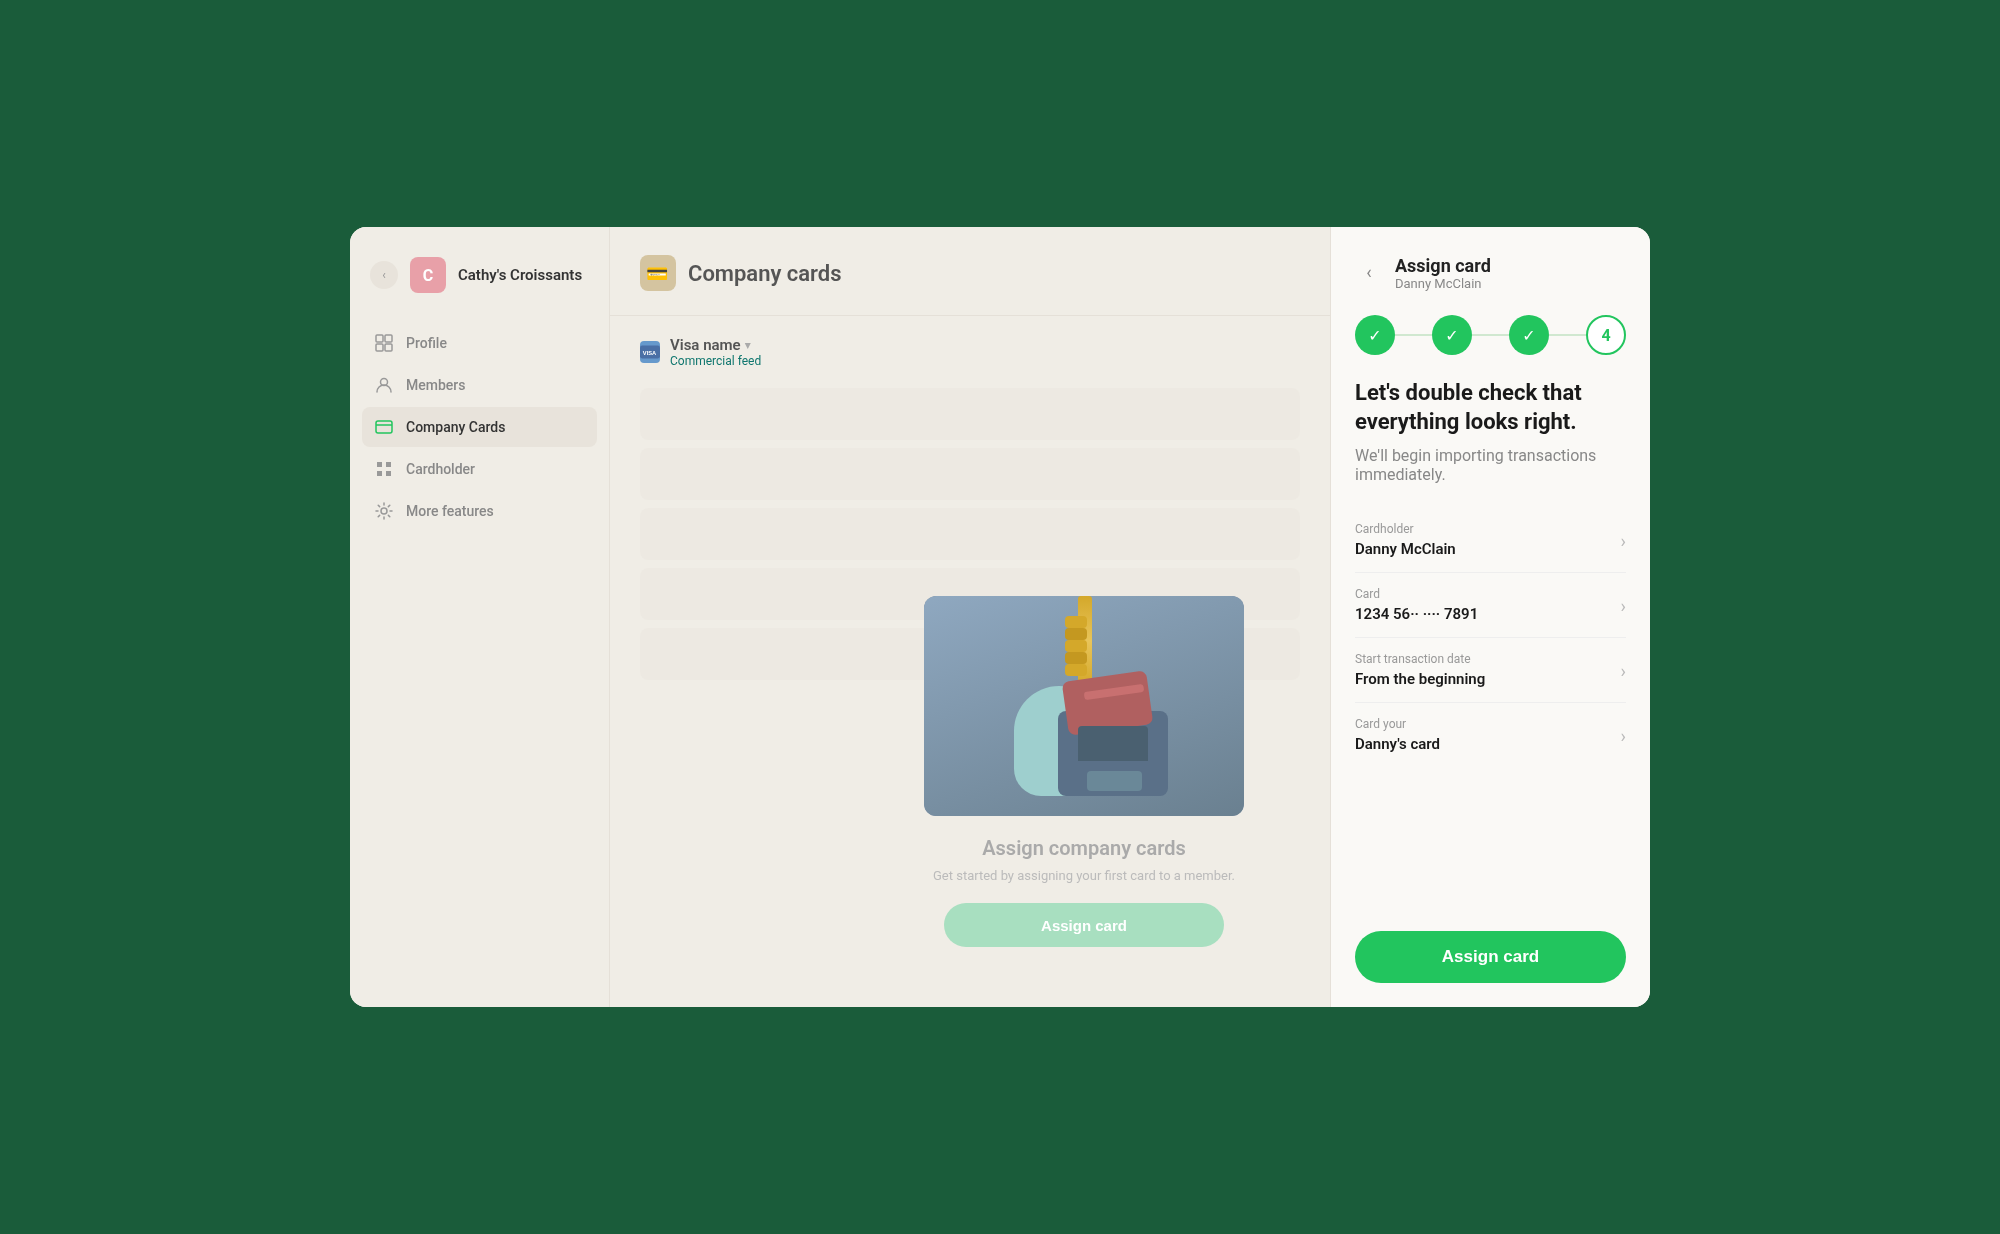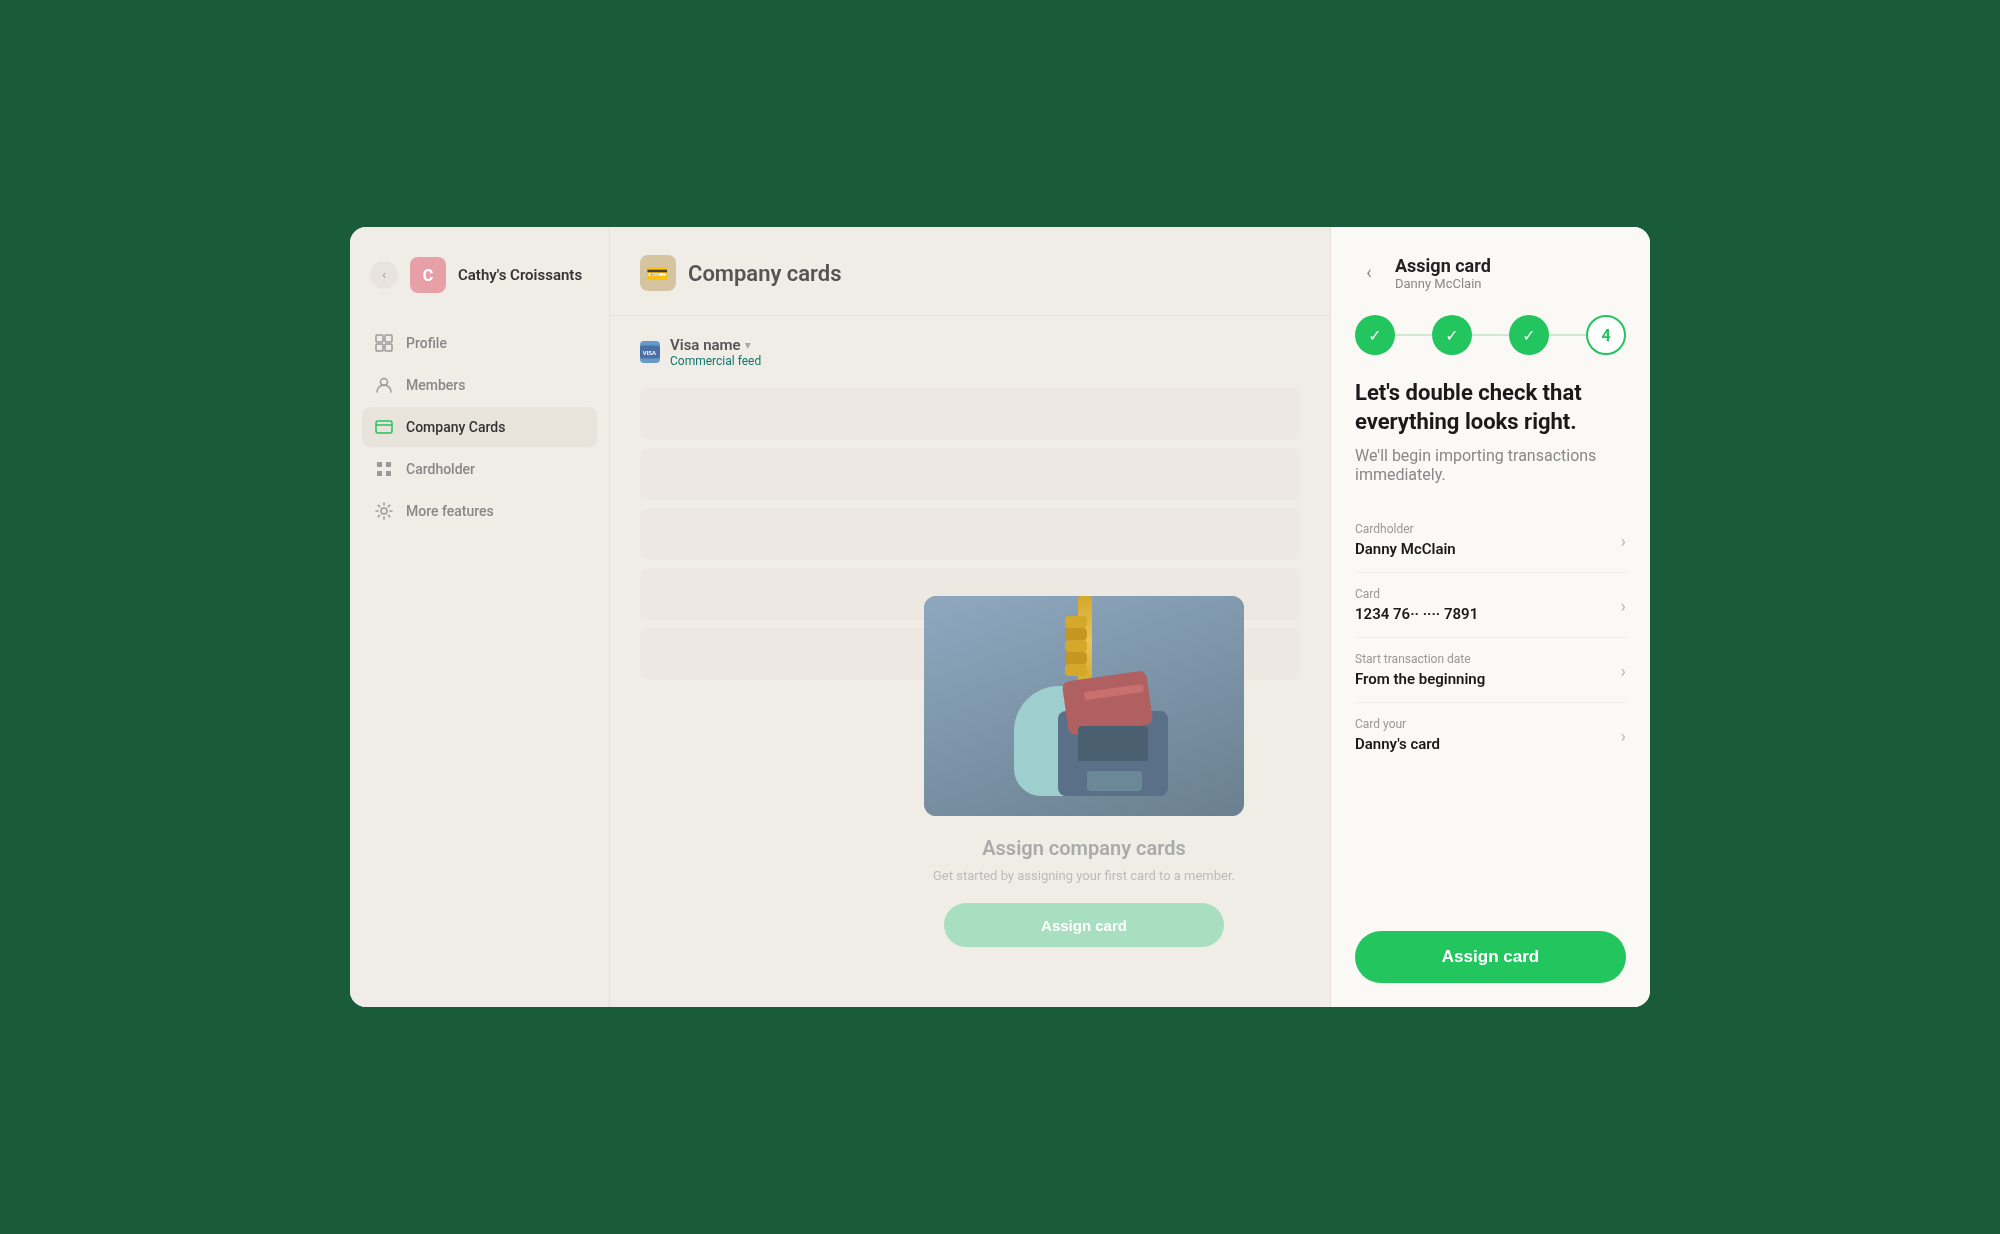--- a/index.html
+++ b/index.html
@@ -513,21 +513,21 @@
       <div class="review-item">
         <div>
           <div class="review-label">Cardholder</div>
           <div class="review-value">Danny McClain</div>
         </div>
         <span class="review-chevron">›</span>
       </div>
       <div class="review-item">
         <div>
           <div class="review-label">Card</div>
-          <div class="review-value">1234 76·· ···· 7891</div>
+          <div class="review-value">1234 56·· ···· 7891</div>
         </div>
         <span class="review-chevron">›</span>
       </div>
       <div class="review-item">
         <div>
           <div class="review-label">Start transaction date</div>
           <div class="review-value">From the beginning</div>
         </div>
         <span class="review-chevron">›</span>
       </div>

